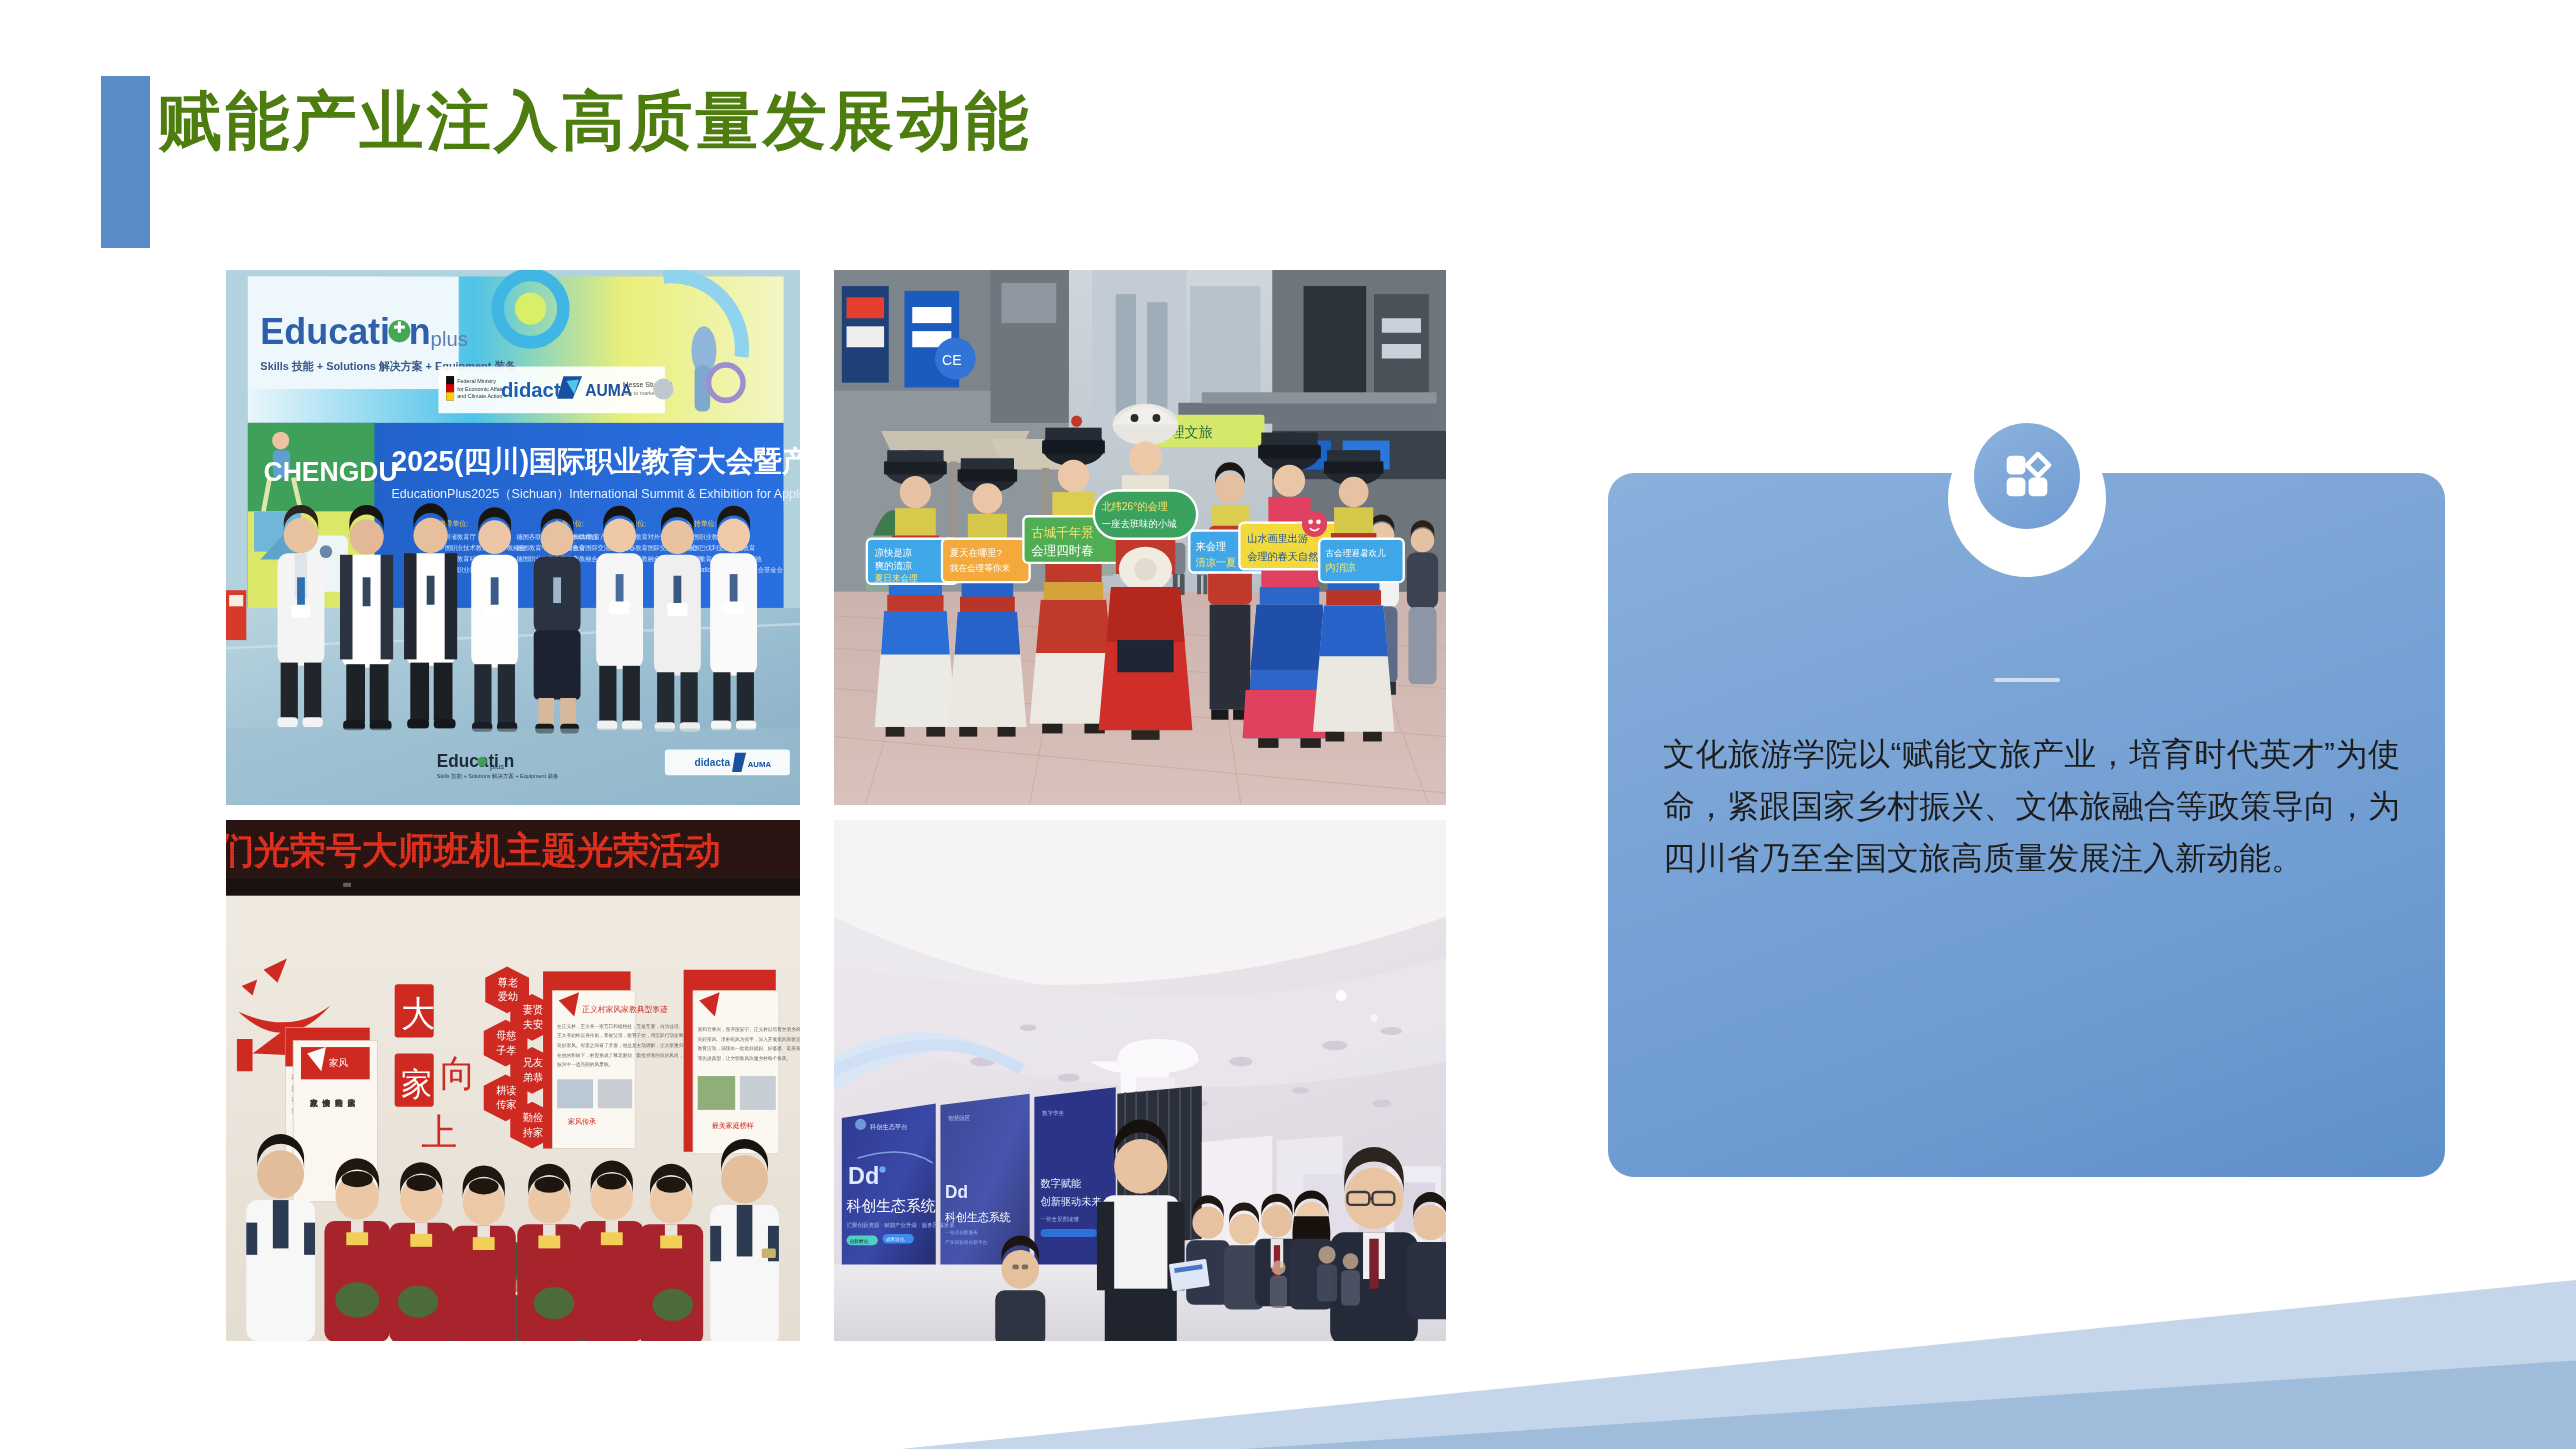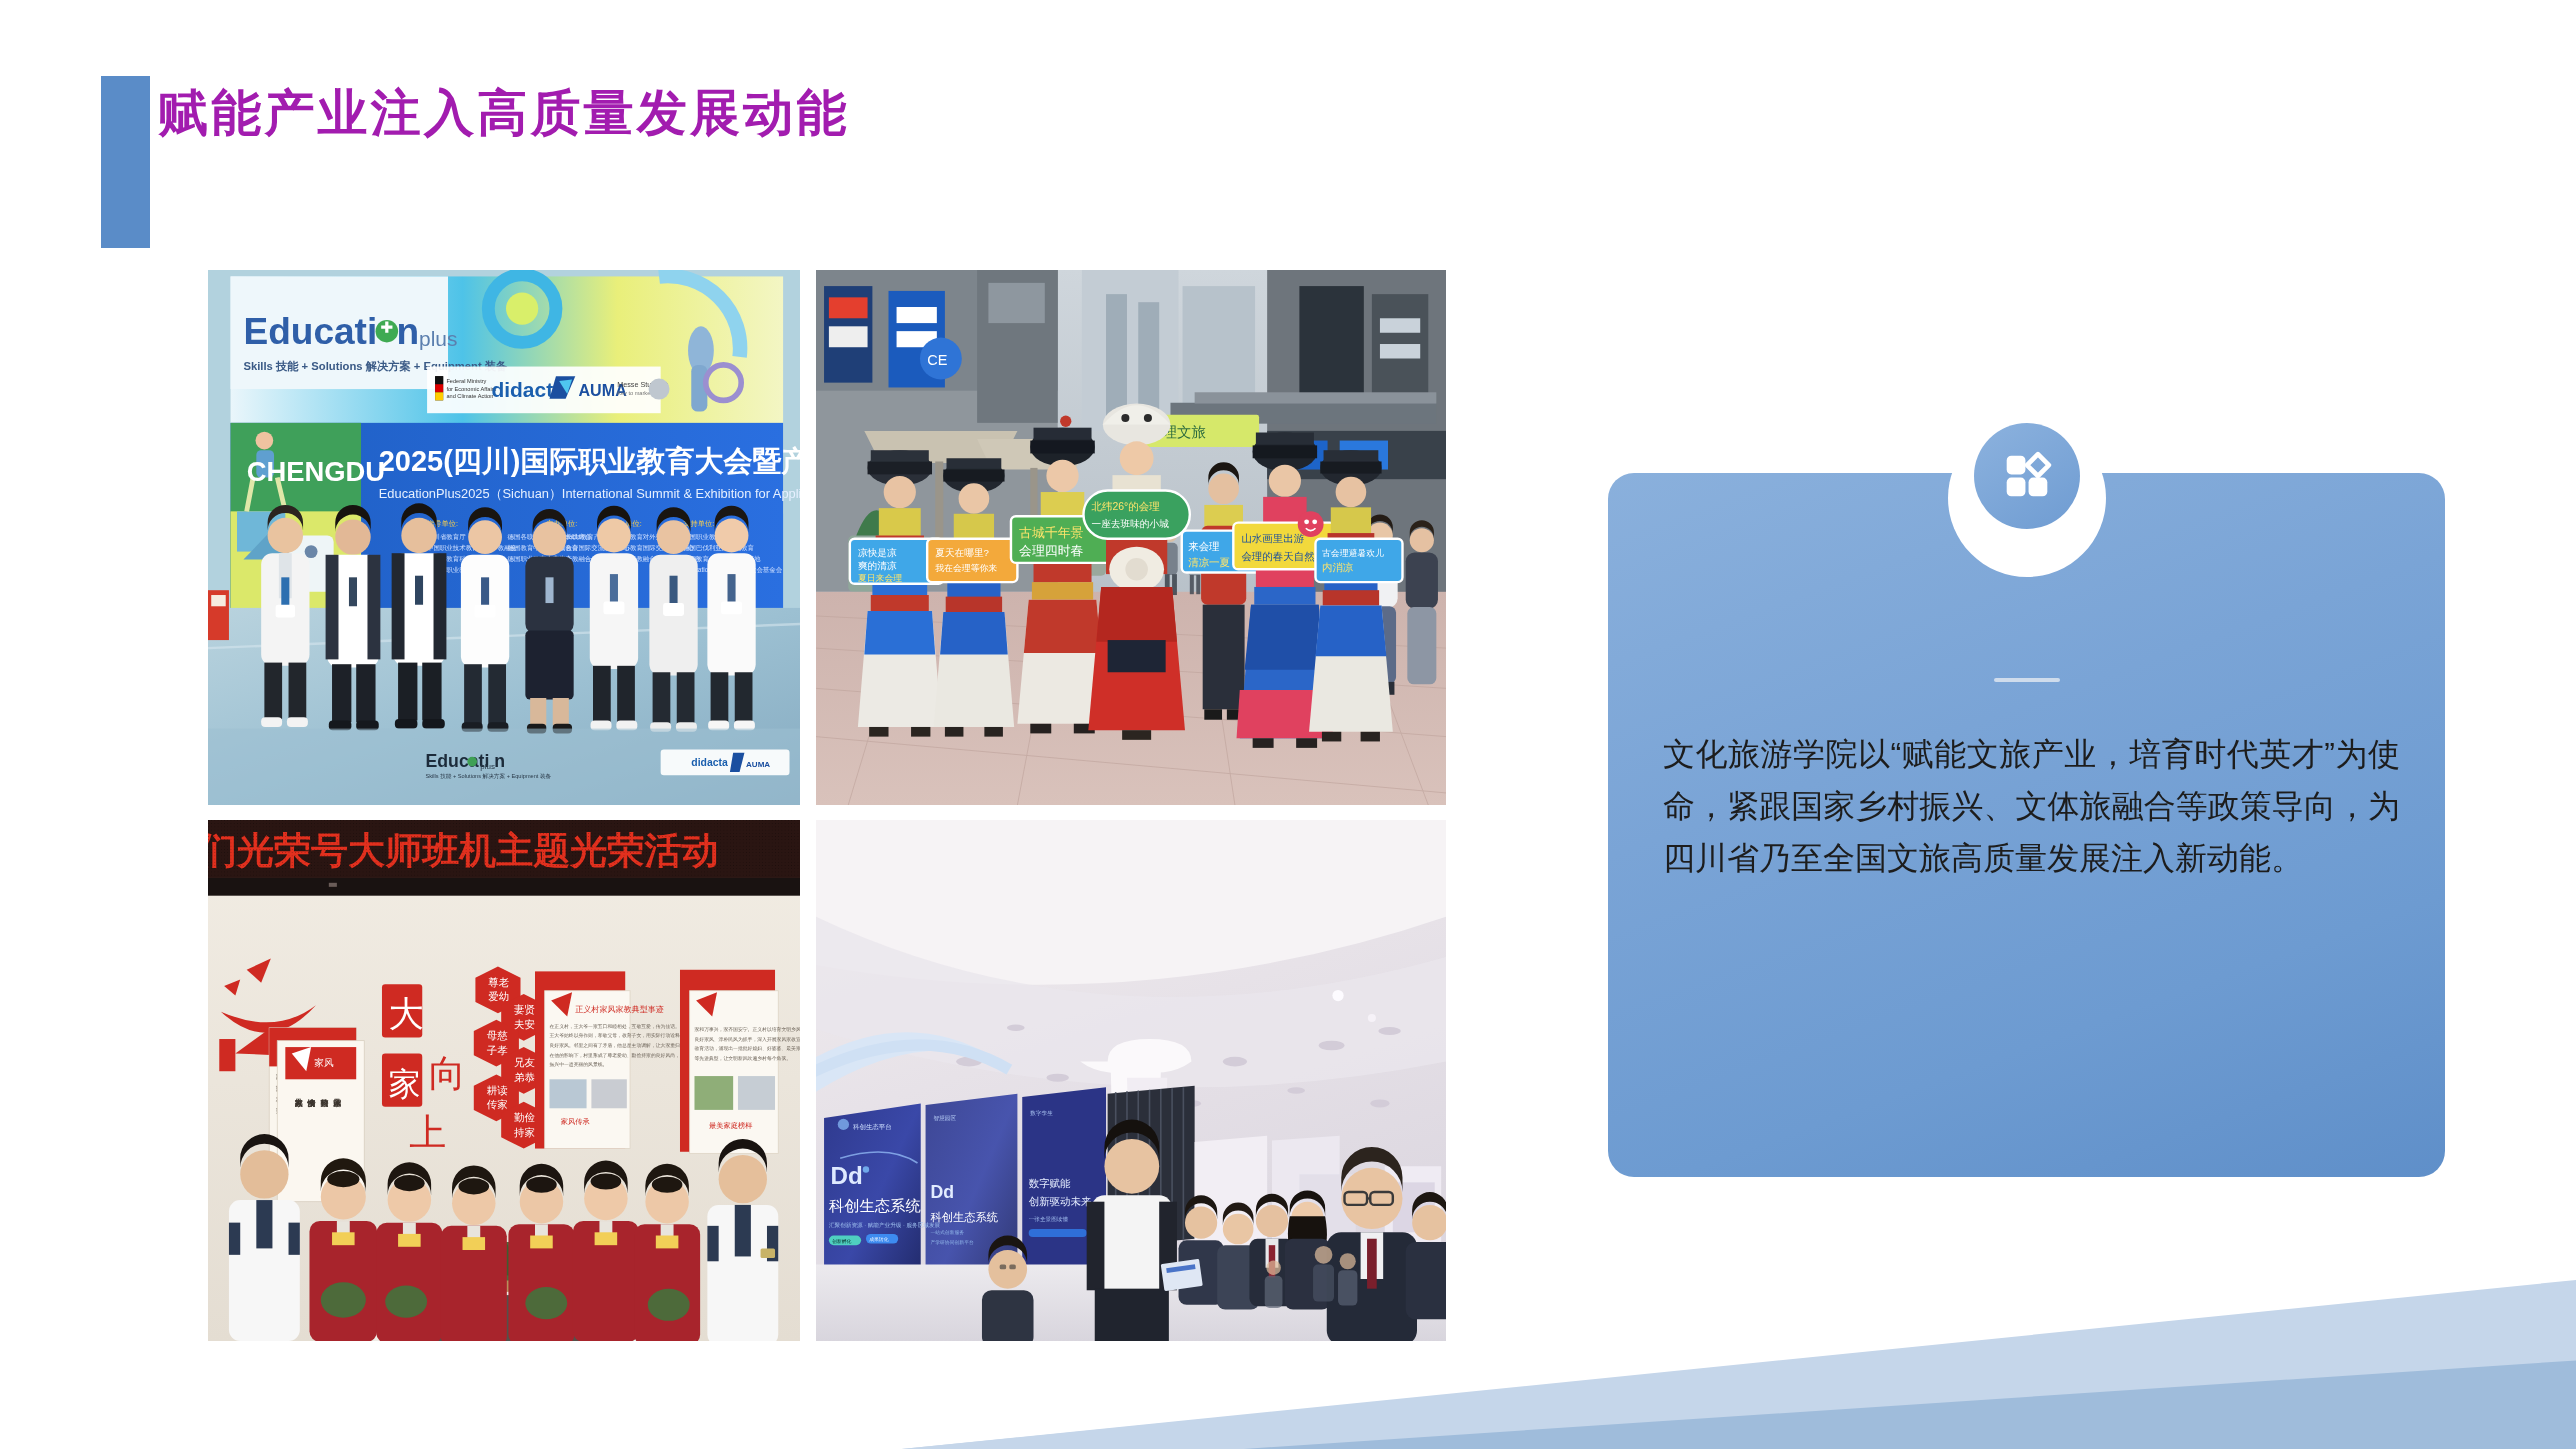--- a/index.html
+++ b/index.html
@@ -15,35 +15,35 @@
                 pointer-events:none; z-index:0; }
 
   
   .title-row { position:absolute; left:0; top:0; width:1610px; height:266px; z-index:3; }
   .title-accent {
     position:absolute; left:101px; top:76px; width:49px; height:172px;
     background:#5a8cc8;
   }
   .title-text {
     position:absolute; left:158px; top:84px;
-    font-size:50px; line-height:1.18; font-weight:bold; color:#a21caf;
+    font-size:64px; line-height:1.18; font-weight:bold; color:#4d7c0f;
     letter-spacing:3.2px; white-space:nowrap;
   }
 
   
   .photo-grid {
     position:absolute; left:208px; top:270px;
     width:1237px; height:1071px;
     display:grid;
     grid-template-columns:592px 630px;
     grid-template-rows:535px 521px;
     column-gap:16px; row-gap:14.5px;
     z-index:3;
   }
-  .photo { position:relative; overflow:hidden; background:#cfd6dc; }
+  .photo { position:relative; overflow:hidden; background:#cfd6dc;margin-left:18px; }
   .photo svg { display:block; width:100%; height:100%; }
 
   
   .info-card {
     position:absolute; left:1608px; top:473px; width:837px; height:704px;
     border-radius:26px; z-index:3;
     background:linear-gradient(160deg,#8ab0dc 0%,#7aa4d6 38%,#6d9bd1 72%,#5f8fc9 100%);
     overflow:visible;
   }
   .card-notch {

